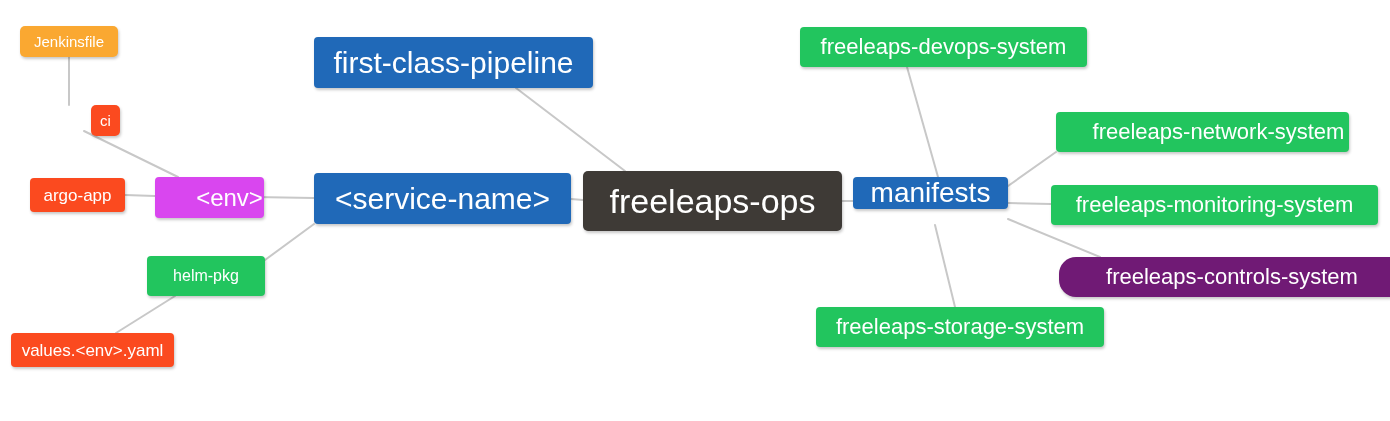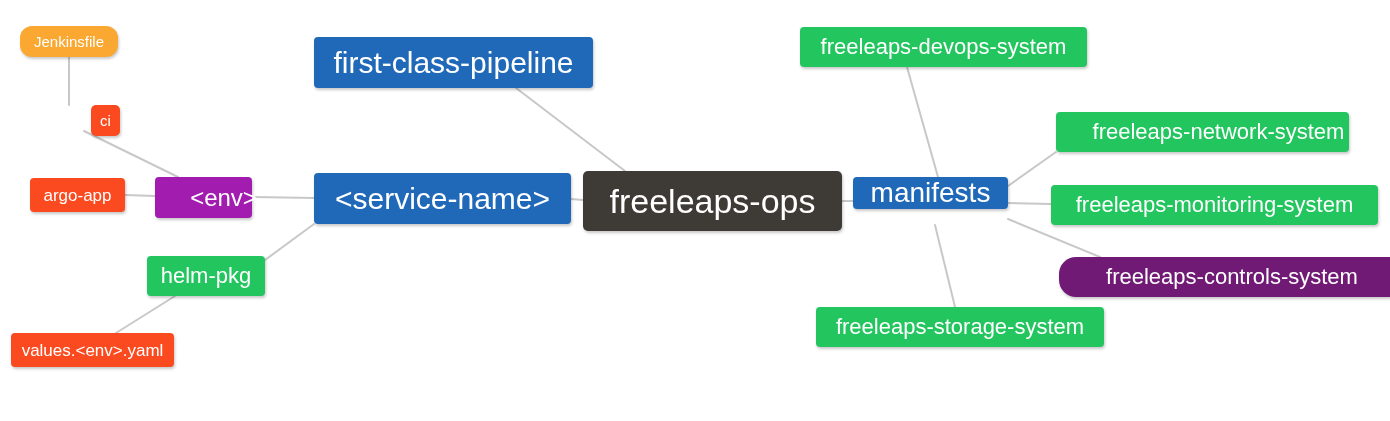--- a/index.html
+++ b/index.html
@@ -53,34 +53,34 @@
     background: #22c55e;
     font-size: 22px;
   }
   .lvl-3 {
     background: #fb4a1f;
     font-size: 17px;
   }
   .lvl-jenkins {
     background: #faa831;
     font-size: 15px;
-    border-radius: 12px;
+    border-radius: 5px;
   }
   .lvl-ci {
     background: #fb4a1f;
     font-size: 15px;
     border-radius: 5px;
   }
   .lvl-env {
     background: #22c55e;
     font-size: 24px;
   }
   .lvl-helm {
     background: #22c55e;
-    font-size: 22px;
+    font-size: 16px;
   }
   .lvl-manifests {
     background: #2069b8;
     font-size: 28px;
   }
 </style>
 </head>
 <body>
 
 <div id="canvas">
@@ -106,21 +106,21 @@
       </div>
       <div class="node lvl-1" style="left: 314px; top: 37px; width: 279px; height: 51px; background: rgb(32, 105, 184);">
         <span>first-class-pipeline</span>
       </div>
       <div class="node lvl-1" style="left: 314px; top: 173px; width: 257px; height: 51px; background: rgb(32, 105, 184);">
         <span>&lt;service-name&gt;</span>
       </div>
       <div class="node lvl-manifests" style="left: 853px; top: 177px; width: 155px; height: 32px; background: rgb(32, 105, 184);">
         <span>manifests</span>
       </div>
-      <div class="node lvl-env" style="left: 155px; top: 177px; width: 97px; height: 41px; background: #a21caf; padding-left: 40px;">
+      <div class="node lvl-env" style="left: 155px; top: 177px; width: 109px; height: 41px; background: #d946ef; padding-left: 40px;">
         <span>&lt;env&gt;</span>
       </div>
       <div class="node lvl-helm" style="left: 147px; top: 256px; width: 118px; height: 40px; background: rgb(34, 197, 94);">
         <span>helm-pkg</span>
       </div>
       <div class="node lvl-jenkins" style="left: 20px; top: 26px; width: 98px; height: 31px; background: rgb(250, 168, 49);">
         <span>Jenkinsfile</span>
       </div>
       <div class="node lvl-ci" style="left: 55px; top: 105px; width: 29px; height: 31px; background: rgb(251, 74, 31); margin-left: 36px;">
         <span>ci</span>

